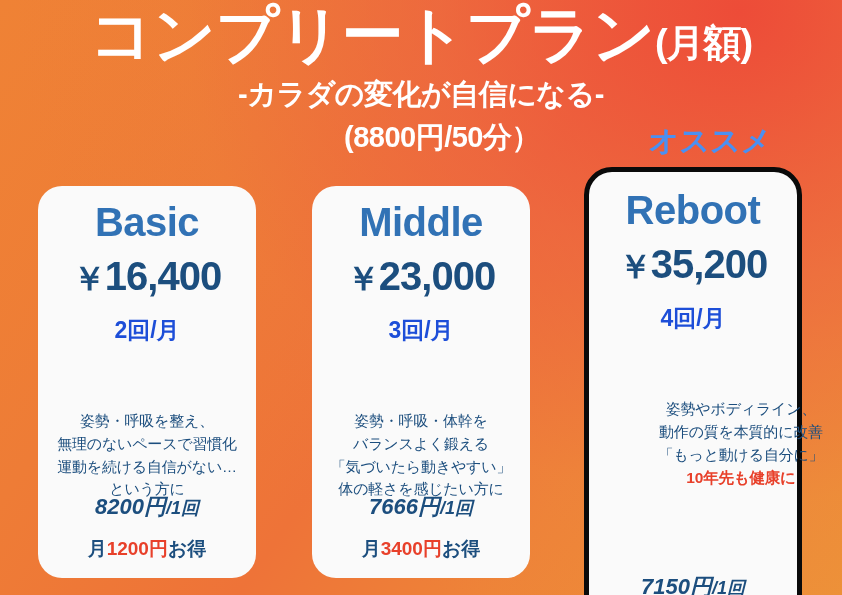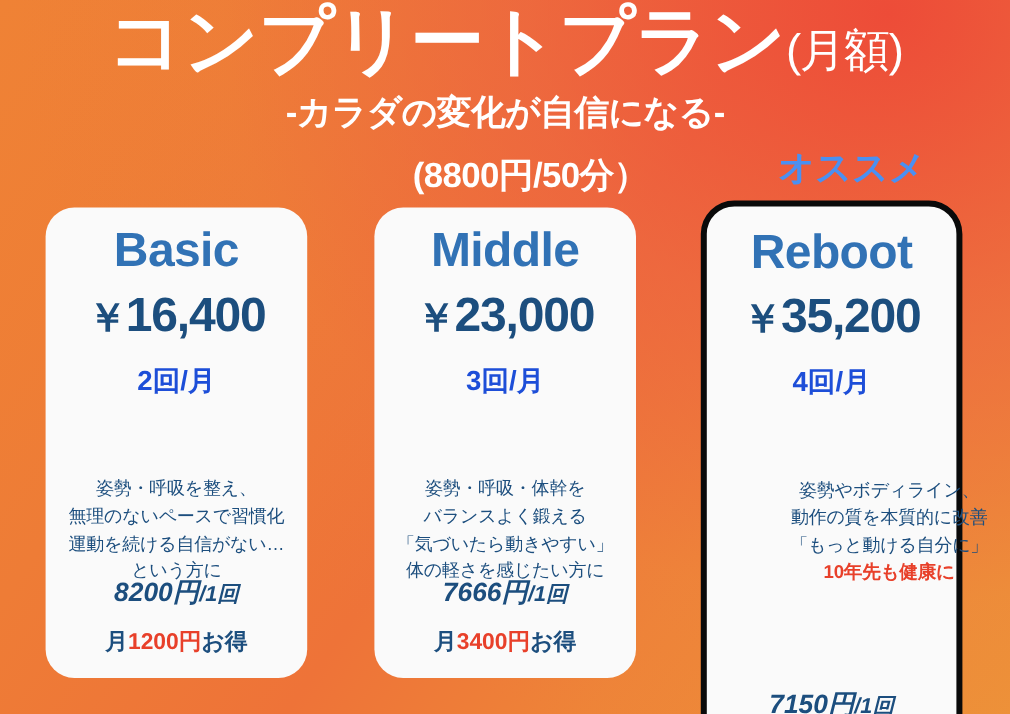--- a/index.html
+++ b/index.html
@@ -39,26 +39,26 @@
     padding-top: 2px;
     color: #ffffff;
     font-size: 62px;
     line-height: 1.05;
     font-weight: 700;
     letter-spacing: -0.5px;
     white-space: nowrap;
   }
   .main-title .suffix {
     font-size: 38px;
-    font-weight: 400;
+    font-weight: 700;
     letter-spacing: -1px;
     vertical-align: baseline;
   }
   .subtitle {
-    margin: 10px 0 18px 0;
+    margin: 10px 0 8px 0;
     color: #ffffff;
     font-size: 29px;
     font-weight: 700;
     line-height: 1.22;
     letter-spacing: -0.5px;
     white-space: nowrap;
   }
   .subtitle-2 {
     margin: 4px 0 0 0;
     color: #ffffff;
@@ -88,21 +88,21 @@
   
   .cards {
     position: absolute;
     left: 0;
     top: 172px;
     width: 842px;
     height: 400px;
   }
   .card {
     position: absolute;
-    top: 1px;
+    top: 14px;
     width: 218px;
     height: 392px;
     box-sizing: border-box;
     background: #fafafa;
     border-radius: 24px;
     padding: 14px 6px 0 6px;
     text-align: center;
   }
   .card-basic  { left: 38px; }
   .card-middle { left: 312px; }

